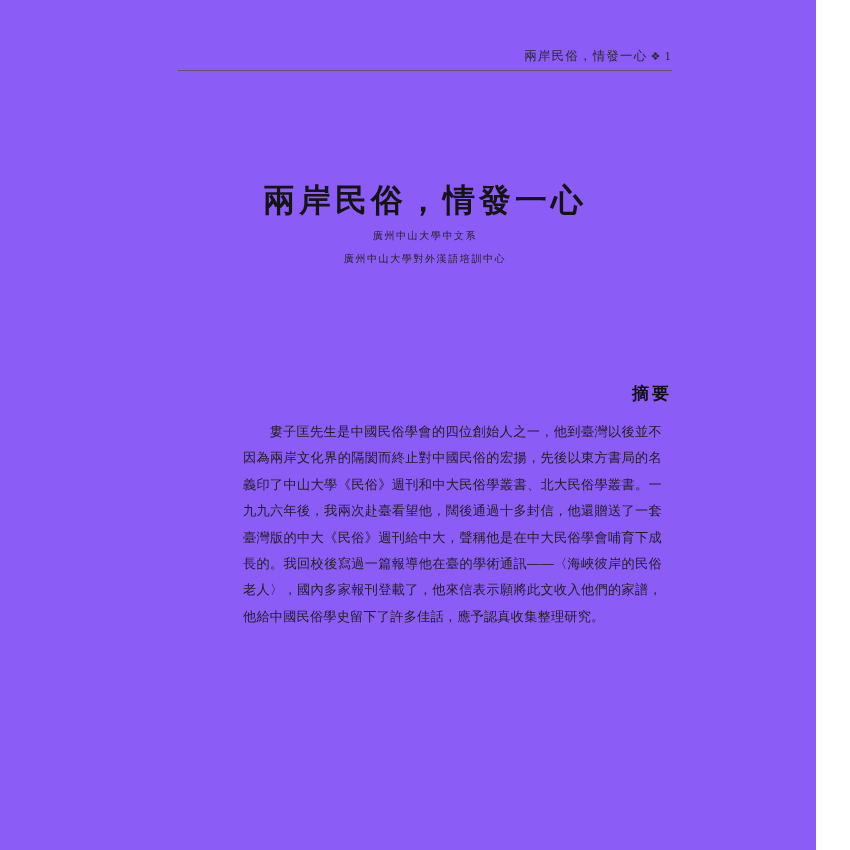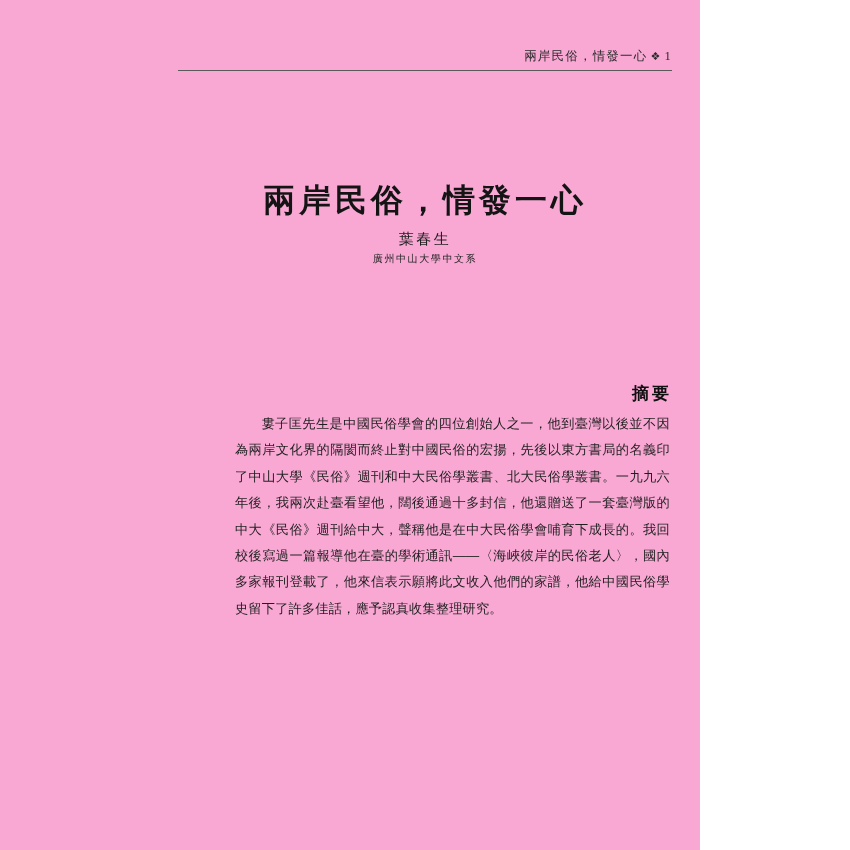--- a/index.html
+++ b/index.html
@@ -9,23 +9,23 @@
   }
   body {
     width: 850px;
     height: 850px;
     font-family: "Liberation Serif", "DejaVu Serif", serif;
     color: #1b1b1b;
     overflow: hidden;
   }
   .page {
     position: relative;
-    width: 700px;
+    width: 816px;
     height: 850px;
-    background: #f9a8d4;
+    background: #8b5cf6;
     box-sizing: border-box;
     padding: 0;
   }
 
   
   .header {
     position: absolute;
     left: 178px;
     top: 48px;
     width: 494px;
@@ -105,21 +105,21 @@
     width: 441px;
     font-family: "Liberation Sans", "DejaVu Sans", sans-serif;
     font-size: 13.2px;
     line-height: 2.0;
     text-align: justify;
     text-justify: inter-ideograph;
     color: #1f1f1f;
     letter-spacing: 0.2px;
   }
   .abstract-body p {
-    margin: 3px;
+    margin: 11px;
     text-indent: 2em;
   }
 
   .keywords {
     position: absolute;
     left: 232px;
     top: 625px;
     width: 441px;
     font-family: "Liberation Sans", "DejaVu Sans", sans-serif;
     font-size: 13.2px;
@@ -134,22 +134,22 @@
 <div class="page">
 
   <div class="header">
     <span>兩岸民俗，情發一心</span><span class="flower">❖</span><span>1</span>
   </div>
   <div class="header-rule"></div>
 
   <h1 class="title">兩岸民俗，情發一心</h1>
 
   <div class="authors">
-    <p class="author-name">葉春生</p>
     <p class="author-affil">廣州中山大學中文系</p>
+    <p class="author-affil">廣州中山大學對外漢語培訓中心</p>
   </div>
 
   <h2 class="abstract-heading">摘要</h2>
 
   <div class="abstract-body">
     <p>婁子匡先生是中國民俗學會的四位創始人之一，他到臺灣以後並不因為兩岸文化界的隔閡而終止對中國民俗的宏揚，先後以東方書局的名義印了中山大學《民俗》週刊和中大民俗學叢書、北大民俗學叢書。一九九六年後，我兩次赴臺看望他，闊後通過十多封信，他還贈送了一套臺灣版的中大《民俗》週刊給中大，聲稱他是在中大民俗學會哺育下成長的。我回校後寫過一篇報導他在臺的學術通訊——〈海峽彼岸的民俗老人〉，國內多家報刊登載了，他來信表示願將此文收入他們的家譜，他給中國民俗學史留下了許多佳話，應予認真收集整理研究。</p>
   </div>
 
 
 </div>

